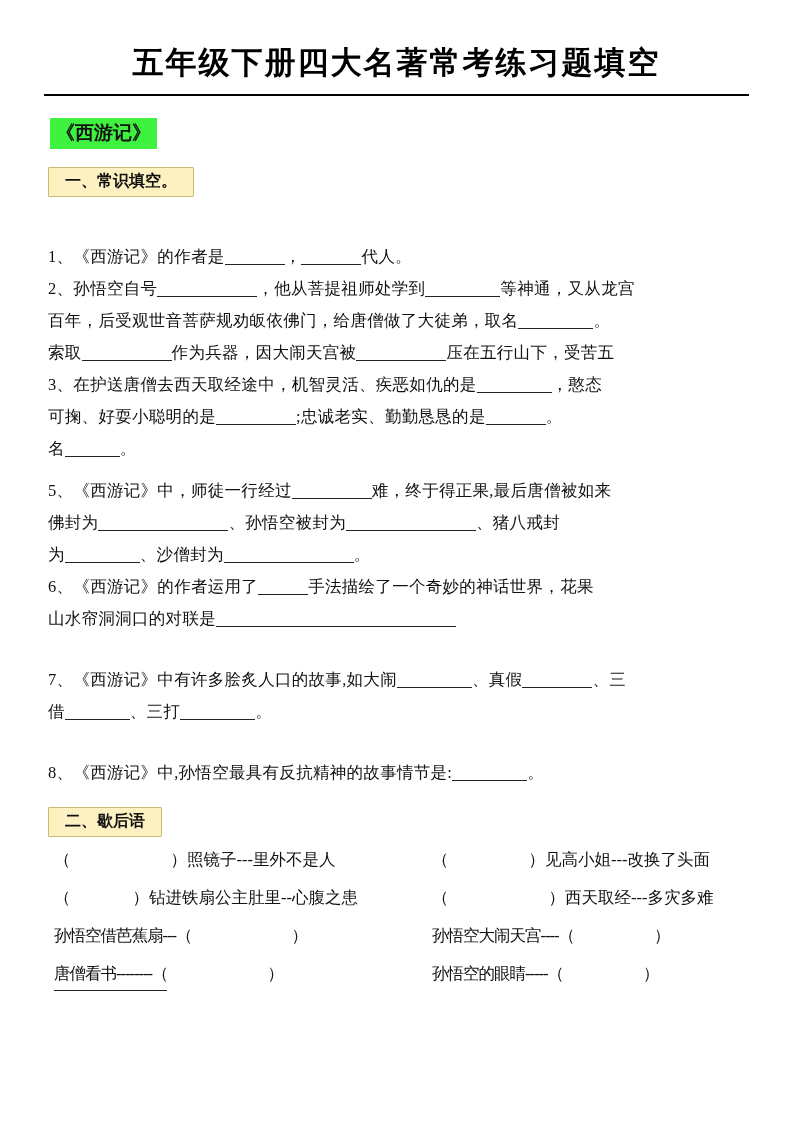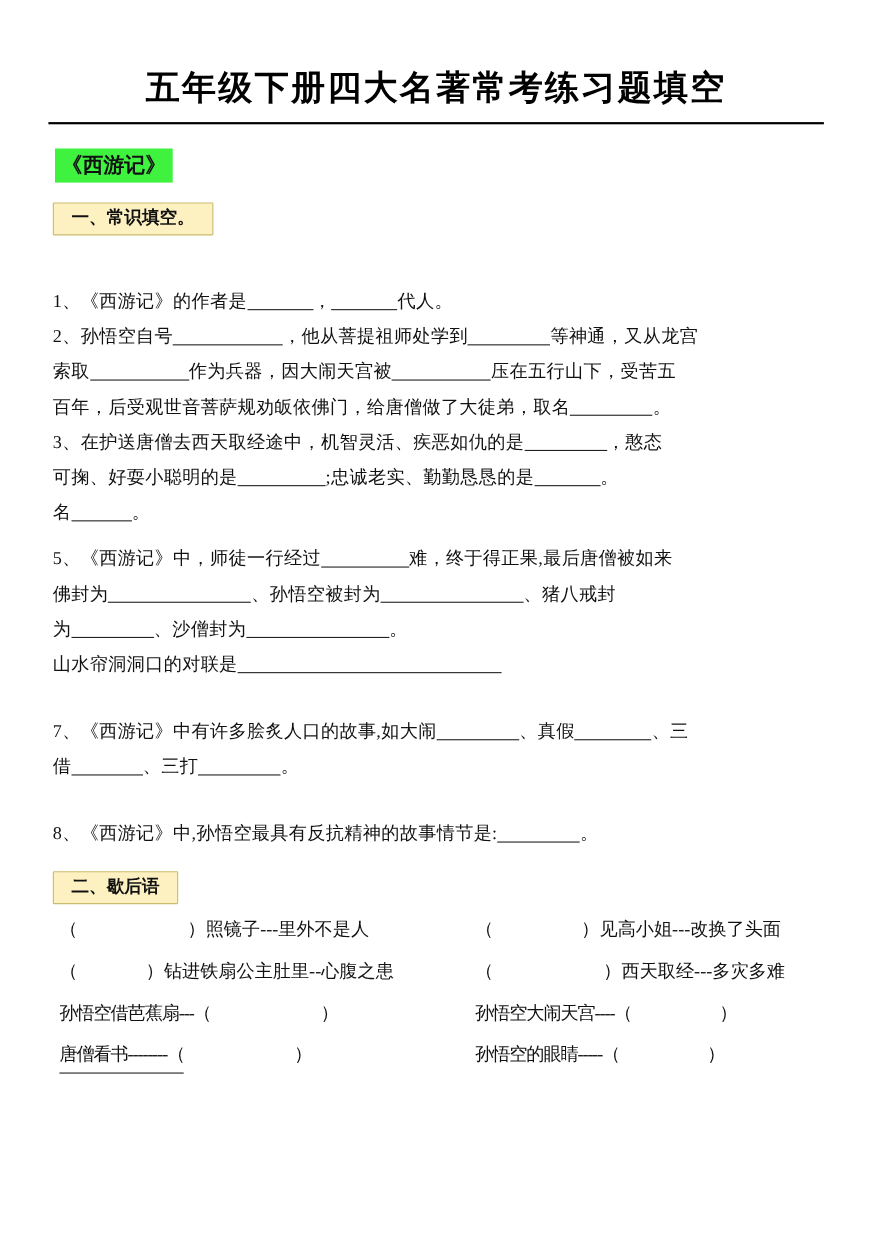--- a/index.html
+++ b/index.html
@@ -13,21 +13,21 @@
     font-family: "Liberation Serif", "DejaVu Serif", serif;
     color: #111111;
     position: relative;
     overflow: hidden;
   }
   .page {
     position: relative;
     width: 793px;
     height: 1122px;
     box-sizing: border-box;
-    padding: 17px 44px;
+    padding: 0 44px;
   }
   
   .doc-title {
     text-align: center;
     font-size: 31px;
     font-weight: bold;
     letter-spacing: 2px;
     padding-top: 42px;
     padding-bottom: 8px;
     color: #000000;
@@ -137,24 +137,24 @@
   <div class="sec-gap-b"></div>
 
   <p class="q sp">
     <span>1、《西游记》的作者是</span><span class="blank b60"></span><span>，</span><span class="blank b60"></span><span>代人。</span>
   </p>
 
   <p class="q">
     <span>2、孙悟空自号</span><span class="blank b100"></span><span>，他从菩提祖师处学到</span><span class="blank b75"></span><span>等神通，又从龙宫</span>
   </p>
   <p class="q">
+    <span>百年，后受观世音菩萨规劝皈依佛门，给唐僧做了大徒弟，取名</span><span class="blank b75"></span><span>。</span>
+  </p>
+  <p class="q">
     <span>索取</span><span class="blank b90"></span><span>作为兵器，因大闹天宫被</span><span class="blank b90"></span><span>压在五行山下，受苦五</span>
-  </p>
-  <p class="q">
-    <span>百年，后受观世音菩萨规劝皈依佛门，给唐僧做了大徒弟，取名</span><span class="blank b75"></span><span>。</span>
   </p>
 
   <p class="q">
     <span>3、在护送唐僧去西天取经途中，机智灵活、疾恶如仇的是</span><span class="blank b75"></span><span>，憨态</span>
   </p>
   <p class="q">
     <span>可掬、好耍小聪明的是</span><span class="blank b80"></span><span>;忠诚老实、勤勤恳恳的是</span><span class="blank b60"></span><span>。</span>
   </p>
 
   <p class="q">
@@ -165,20 +165,23 @@
     <span>5、《西游记》中，师徒一行经过</span><span class="blank b80"></span><span>难，终于得正果,最后唐僧被如来</span>
   </p>
   <p class="q">
     <span>佛封为</span><span class="blank b130"></span><span>、孙悟空被封为</span><span class="blank b130"></span><span>、猪八戒封</span>
   </p>
   <p class="q">
     <span>为</span><span class="blank b75"></span><span>、沙僧封为</span><span class="blank b130"></span><span>。</span>
   </p>
 
   <p class="q">
+    <span>6、《西游记》的作者运用了</span><span class="blank b50"></span><span>手法描绘了一个奇妙的神话世界，花果</span>
+  </p>
+  <p class="q">
     <span>山水帘洞洞口的对联是</span><span class="blank b230"></span>
   </p>
 
   <p class="q sp">
     <span>7、《西游记》中有许多脍炙人口的故事,如大闹</span><span class="blank b75"></span><span>、真假</span><span class="blank b70"></span><span>、三</span>
   </p>
   <p class="q">
     <span>借</span><span class="blank b65"></span><span>、三打</span><span class="blank b75"></span><span>。</span>
   </p>
 

